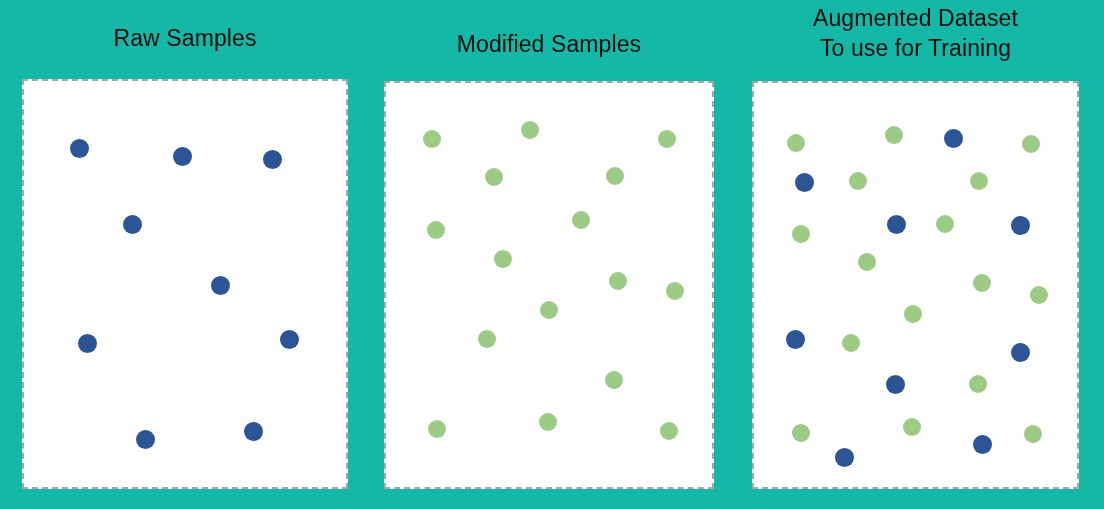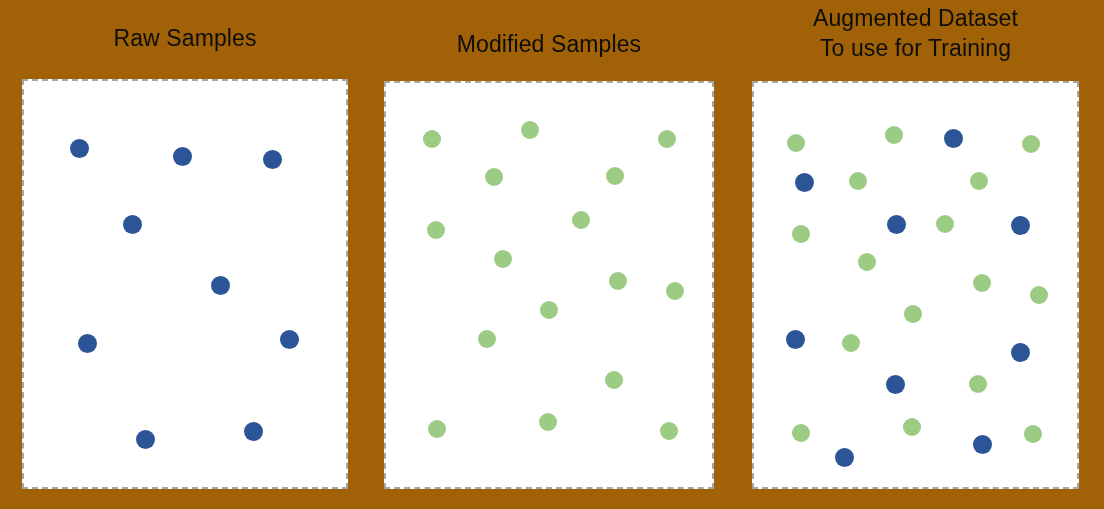--- a/index.html
+++ b/index.html
@@ -7,21 +7,21 @@
     padding: 0;
     background: #ffffff;
   }
   body {
     font-family: "Liberation Sans", sans-serif;
   }
   #canvas {
     position: relative;
     width: 1104px;
     height: 509px;
-    background: #a16207;
+    background: #14b8a6;
     overflow: hidden;
   }
   .panel {
     position: absolute;
   }
   .panel-title {
     position: absolute;
     left: 0;
     width: 100%;
     text-align: center;

